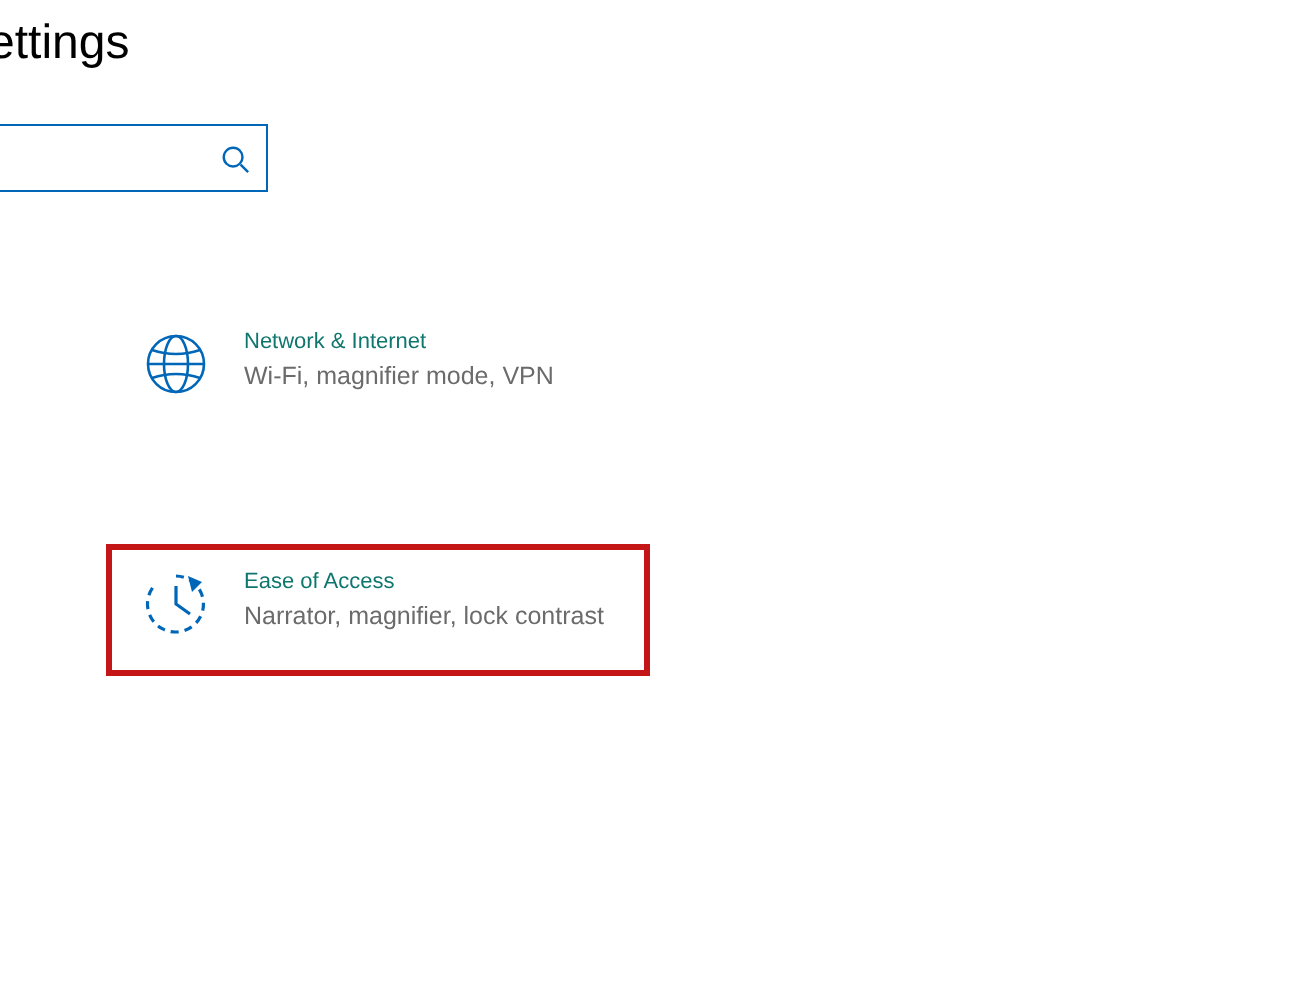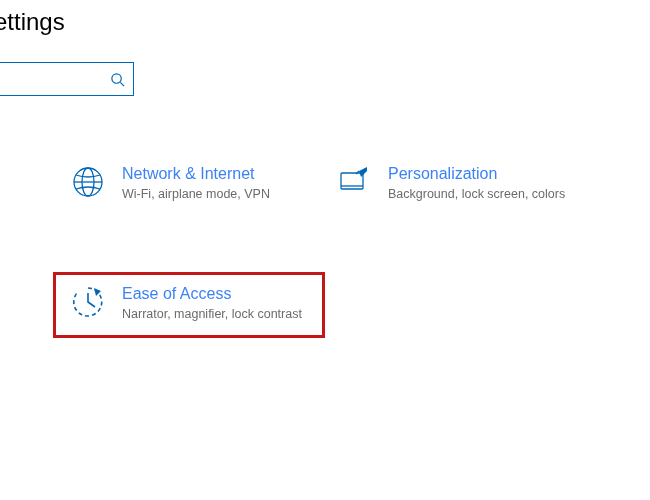--- a/index.html
+++ b/index.html
@@ -67,22 +67,22 @@
       height: 40px;
       flex-shrink: 0;
       margin-right: 14px;
       color: #0067b8;
       display: flex;
       align-items: flex-start;
       justify-content: center;
     }
     .tile-text { flex: 1; }
     .tile-title {
-      font-size: 16px;
-      color: #3b82f6;
+      font-size: 11px;
+      color: #0f766e;
       margin-bottom: 3px;
     }
     .tile-sub {
       font-size: 12.5px;
       color: #6b6b6b;
       line-height: 1.35;
     }
     .highlight {
       outline: 3px solid #c41616;
     }
@@ -117,35 +117,21 @@
         <svg width="34" height="34" viewBox="0 0 34 34" fill="none" stroke="currentColor" stroke-width="1.3">
           <circle cx="17" cy="17" r="14"></circle>
           <ellipse cx="17" cy="17" rx="6" ry="14"></ellipse>
           <line x1="3" y1="17" x2="31" y2="17"></line>
           <path d="M5 10 Q17 14 29 10"></path>
           <path d="M5 24 Q17 20 29 24"></path>
         </svg>
       </div>
       <div class="tile-text">
         <div class="tile-title">Network &amp; Internet</div>
-        <div class="tile-sub">Wi-Fi, airplane mode, VPN</div>
-      </div>
-    </div>
-    <div class="tile">
-      <div class="tile-icon">
-        <svg width="34" height="34" viewBox="0 0 34 34" fill="none" stroke="currentColor" stroke-width="1.3">
-          <rect x="4" y="8" width="22" height="16" rx="1"></rect>
-          <line x1="4" y1="21" x2="26" y2="21"></line>
-          <path d="M22 6 L30 2 L30 6 L24 12 Z" fill="currentColor" stroke="none"></path>
-          <line x1="22" y1="6" x2="19" y2="9"></line>
-        </svg>
-      </div>
-      <div class="tile-text">
-        <div class="tile-title">Personalization</div>
-        <div class="tile-sub">Background, lock screen, colors</div>
+        <div class="tile-sub">Wi-Fi, magnifier mode, VPN</div>
       </div>
     </div>
   </div>
 
   <div class="tile-row">
     <div class="tile">
 
       <div class="tile-text">
         <div class="tile-title">age</div>
         <div class="tile-sub">ate</div>

